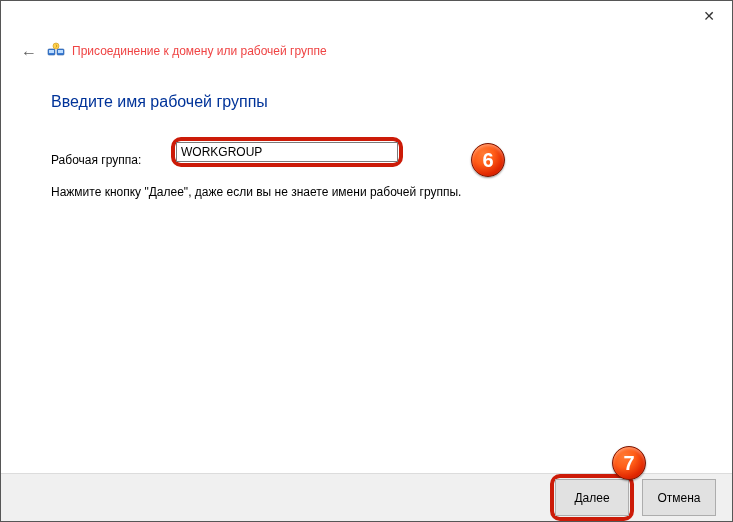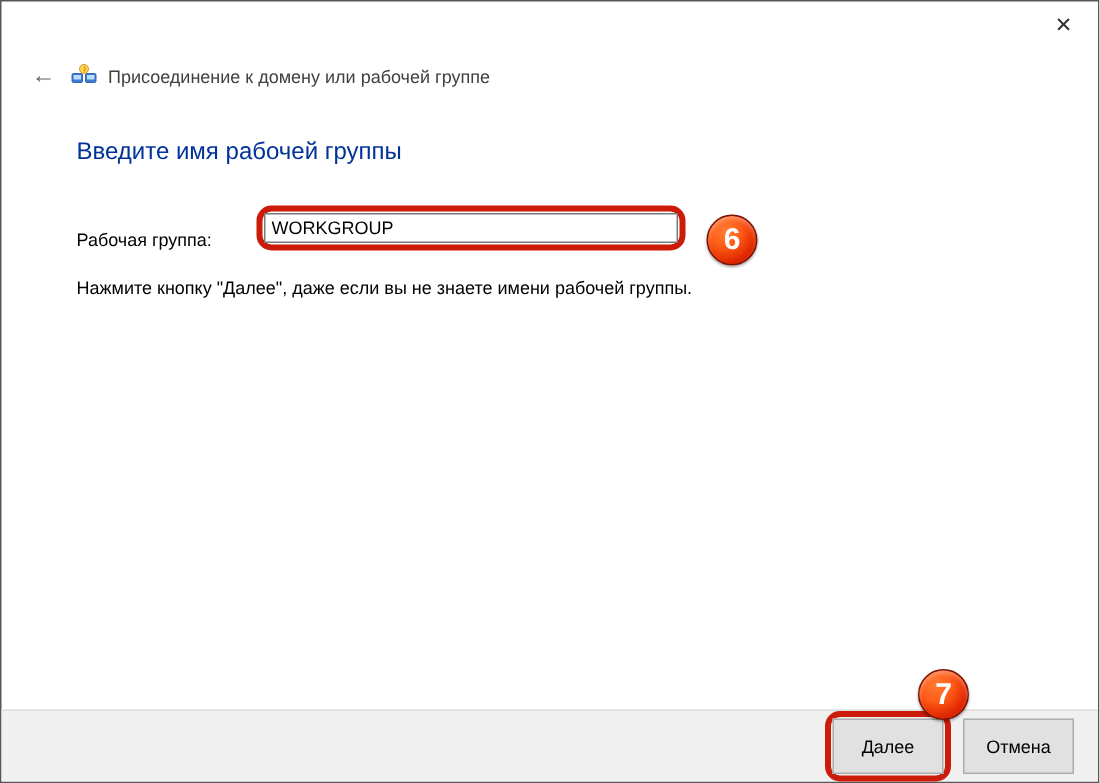--- a/index.html
+++ b/index.html
@@ -35,21 +35,21 @@
     margin-right: 8px;
     color: #606060;
     cursor: pointer;
   }
   .wizard-icon {
     width: 18px; height: 18px;
     margin-right: 7px;
     position: relative;
   }
   .wizard-icon svg { width: 18px; height: 18px; }
-  .wizard-title { font-size: 12px; color: #404040; }
+  .wizard-title { font-size: 12px; color: #ef4444; }
 
   .content {
     flex: 1;
     padding: 28px 40px 0 50px;
     position: relative;
   }
   .heading {
     color: #003399;
     font-size: 16px;
     font-weight: 400;
@@ -59,21 +59,21 @@
     display: flex; align-items: flex-end;
     margin-bottom: 18px;
   }
   .form-label {
     width: 120px;
     font-size: 12px;
     color: #000;
   }
   .field-wrap {
     position: relative;
-    width: 286px;
+    width: 232px;
     border: 4px solid #cc1b08;
     border-radius: 10px;
     padding: 1px;
   }
   .text-input {
     width: 100%;
     height: 20px;
     border: 1px solid #7a7a7a;
     font-size: 12px;
     padding: 1px 4px;

